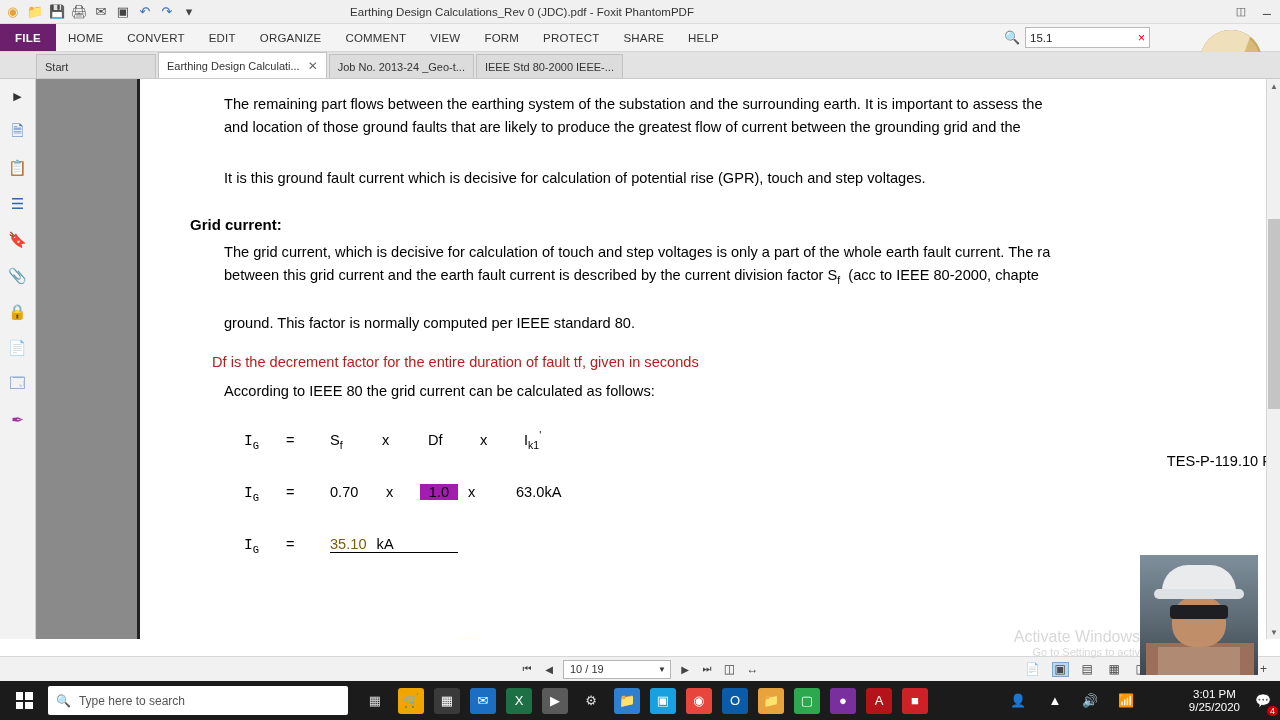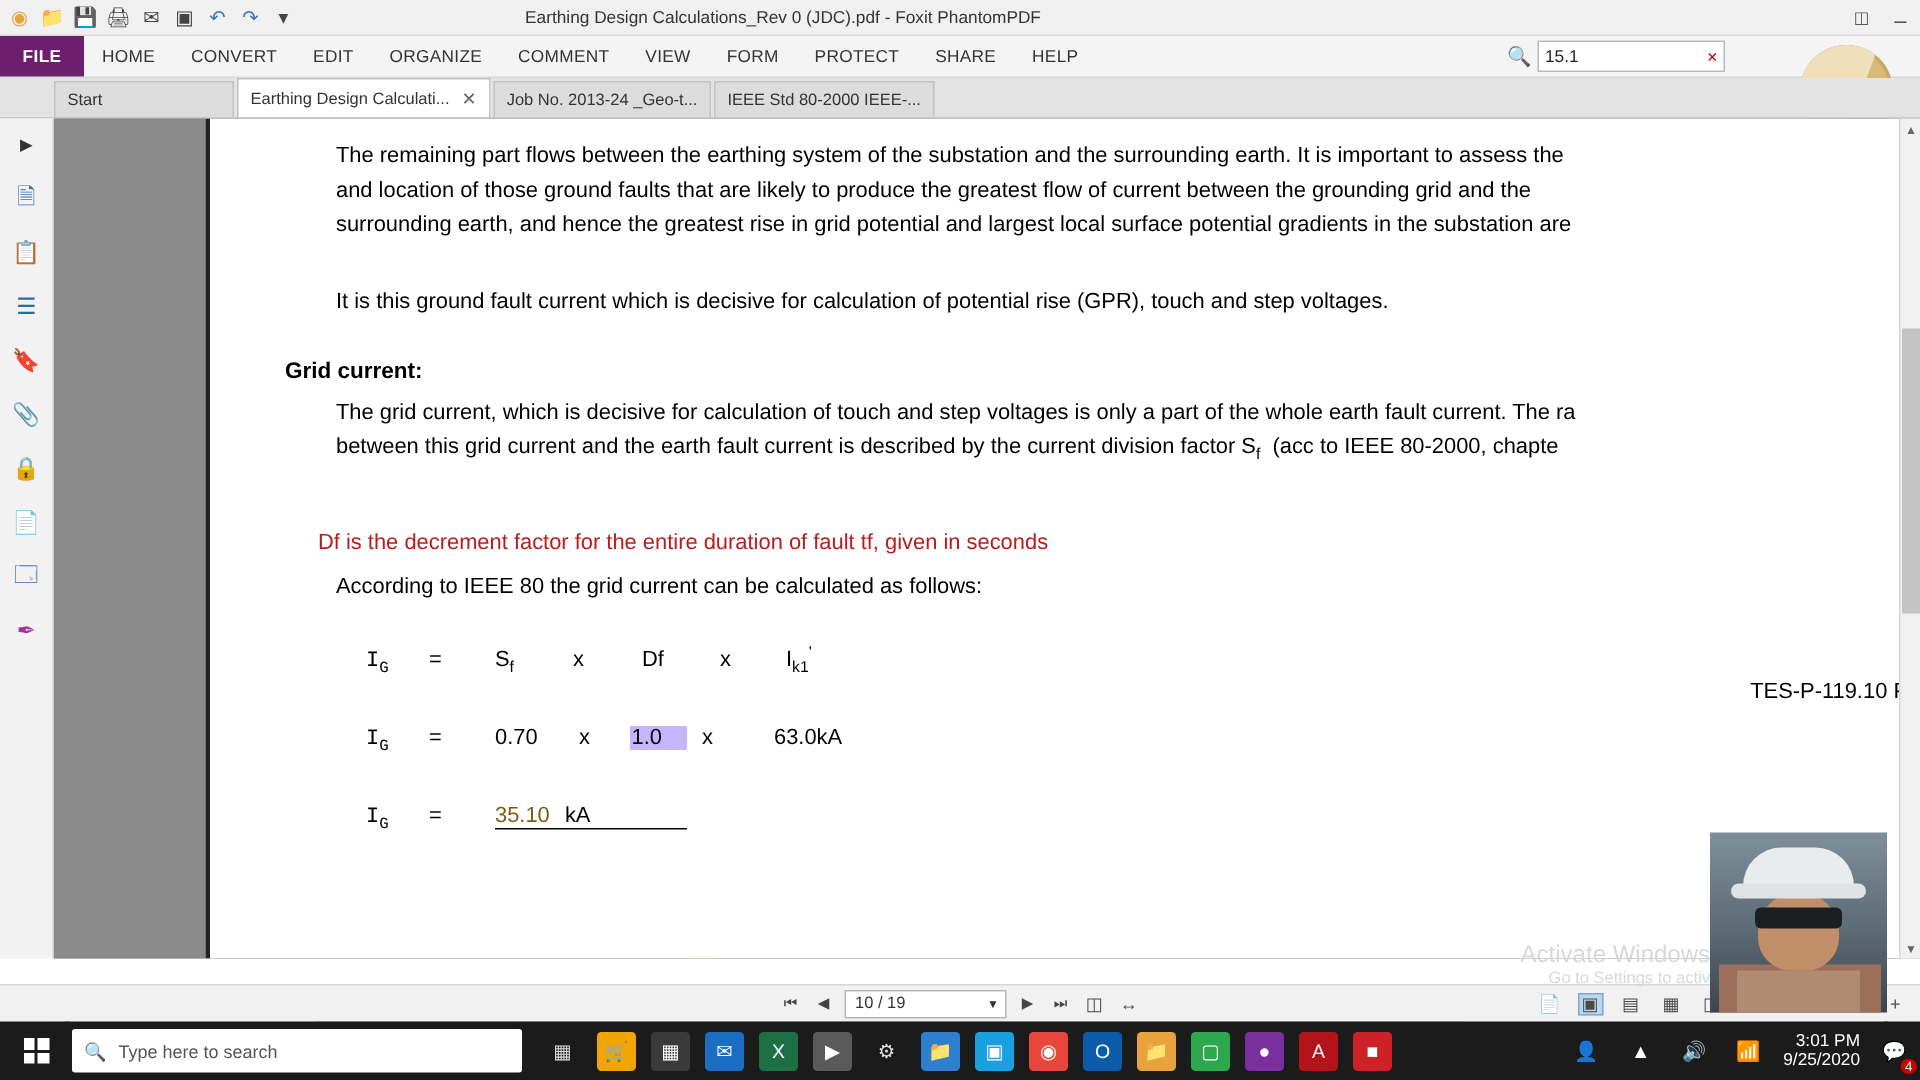--- a/index.html
+++ b/index.html
@@ -114,21 +114,21 @@
   .ptxt { font-size: 14.6px; color: #000; line-height: 1.58; }
   .p-indent { margin-left: 36px; }
   .bold-head { font-size: 15px; font-weight: bold; color: #000; margin-left: 2px; }
   .blue { color: #b91c1c; }
   .sub { font-size: 10.5px; vertical-align: sub; }
   .sup { font-size: 10.5px; vertical-align: super; }
 
   .eq-row { display: flex; align-items: baseline; margin-left: 56px; font-size: 14.6px; }
   .eq-lbl { width: 42px; font-family: Liberation Mono, monospace; }
   .eq-eq { width: 44px; }
-  .hl-blue { background: #c4b5fd; padding: 0 1px; }
+  .hl-blue { background: #a21caf; padding: 0 1px; text-align: center; }
   .hl-yellow { color: #7a5c12; }
   .underline-box { border-bottom: 1.5px solid #000; display: inline-block; min-width: 128px; }
 
   .tes-mark { position: absolute; right: 8px; top: 374px; font-size: 14.6px; color: #000; white-space: nowrap; }
 
   .glow {
     position: absolute; left: 290px; top: 556px; width: 78px; height: 78px;
     background: radial-gradient(circle, rgba(255,243,120,.95) 0%, rgba(255,240,110,.55) 45%, rgba(255,240,110,0) 70%);
     pointer-events: none;
   }
@@ -185,21 +185,21 @@
     display: flex; align-items: center; padding-left: 8px; gap: 8px;
     font-size: 12px; color: #555;
   }
   .tb-icons { display: flex; align-items: center; gap: 10px; margin-left: 14px; }
   .tb-ico {
     width: 26px; height: 26px; border-radius: 3px;
     display: flex; align-items: center; justify-content: center;
     font-size: 13px; color: #fff;
   }
   .tray { position: absolute; right: 4px; display: flex; align-items: center; gap: 10px; color: #fff; font-size: 11px; }
-  .clock { text-align: right; line-height: 13px; font-size: 11.5px; color: #fff; }
+  .clock { text-align: center; line-height: 13px; font-size: 11.5px; color: #fff; margin-left: 39px; }
 
   
   .webcam {
     position: absolute; right: 22px; bottom: 45px; width: 118px; height: 120px;
     background: linear-gradient(#7e8f9b 0%, #5c6a74 55%, #3c4650 100%);
     overflow: hidden; border: 0;
   }
   .wc-hat { position: absolute; left: 22px; top: 10px; width: 74px; height: 30px; background: #e9ebed; border-radius: 37px 37px 6px 6px; }
   .wc-brim { position: absolute; left: 14px; top: 34px; width: 90px; height: 10px; background: #dfe2e4; border-radius: 6px; }
   .wc-face { position: absolute; left: 32px; top: 40px; width: 54px; height: 52px; background: #c08f6a; border-radius: 26px 26px 22px 22px; }
@@ -295,31 +295,31 @@
 
   <div class="docarea">
     <div class="grayband"></div>
     <div class="page">
       <div class="watermark">KASH TECH</div>
       <div class="page-inner">
 
         <div class="ptxt p-indent">
           <span>The remaining part flows between the earthing system of the substation and the surrounding earth. It is important to assess the</span><br>
           <span>and location of those ground faults that are likely to produce the greatest flow of current between the grounding grid and the</span><br>
-          <span>surrounding earth, and hence the greatest rise in grid potential and largest local surface potential gradients in the substation are</span>
         </div>
 
         <div class="ptxt p-indent" style="margin-top:28px">It is this ground fault current which is decisive for calculation of potential rise (GPR), touch and step voltages.</div>
 
         <div class="bold-head" style="margin-top:26px">Grid current:</div>
 
         <div class="ptxt p-indent" style="margin-top:8px">
           <span>The grid current, which is decisive for calculation of touch and step voltages is only a part of the whole earth fault current. The ra</span><br>
           <span>between this grid current and the earth fault current is described by the current division factor S</span><span class="sub">f</span>&nbsp;&nbsp;<span>(acc to IEEE  80-2000, chapte</span><br>
           <br>
+          <span>ground. This factor is normally computed per IEEE standard 80.</span>
         </div>
 
         <div class="ptxt blue" style="margin-left:24px; margin-top:16px">Df  is the decrement factor for the entire duration of fault tf, given in seconds</div>
         <div class="ptxt p-indent" style="margin-top:6px">According to IEEE 80 the grid current can be calculated as follows:</div>
 
         <div class="eq-row" style="margin-top:26px">
           <span class="eq-lbl"><span>I</span><span class="sub">G</span></span>
           <span class="eq-eq">=</span>
           <span style="width:52px"><span>S</span><span class="sub">f</span></span>
           <span style="width:46px">x</span>

